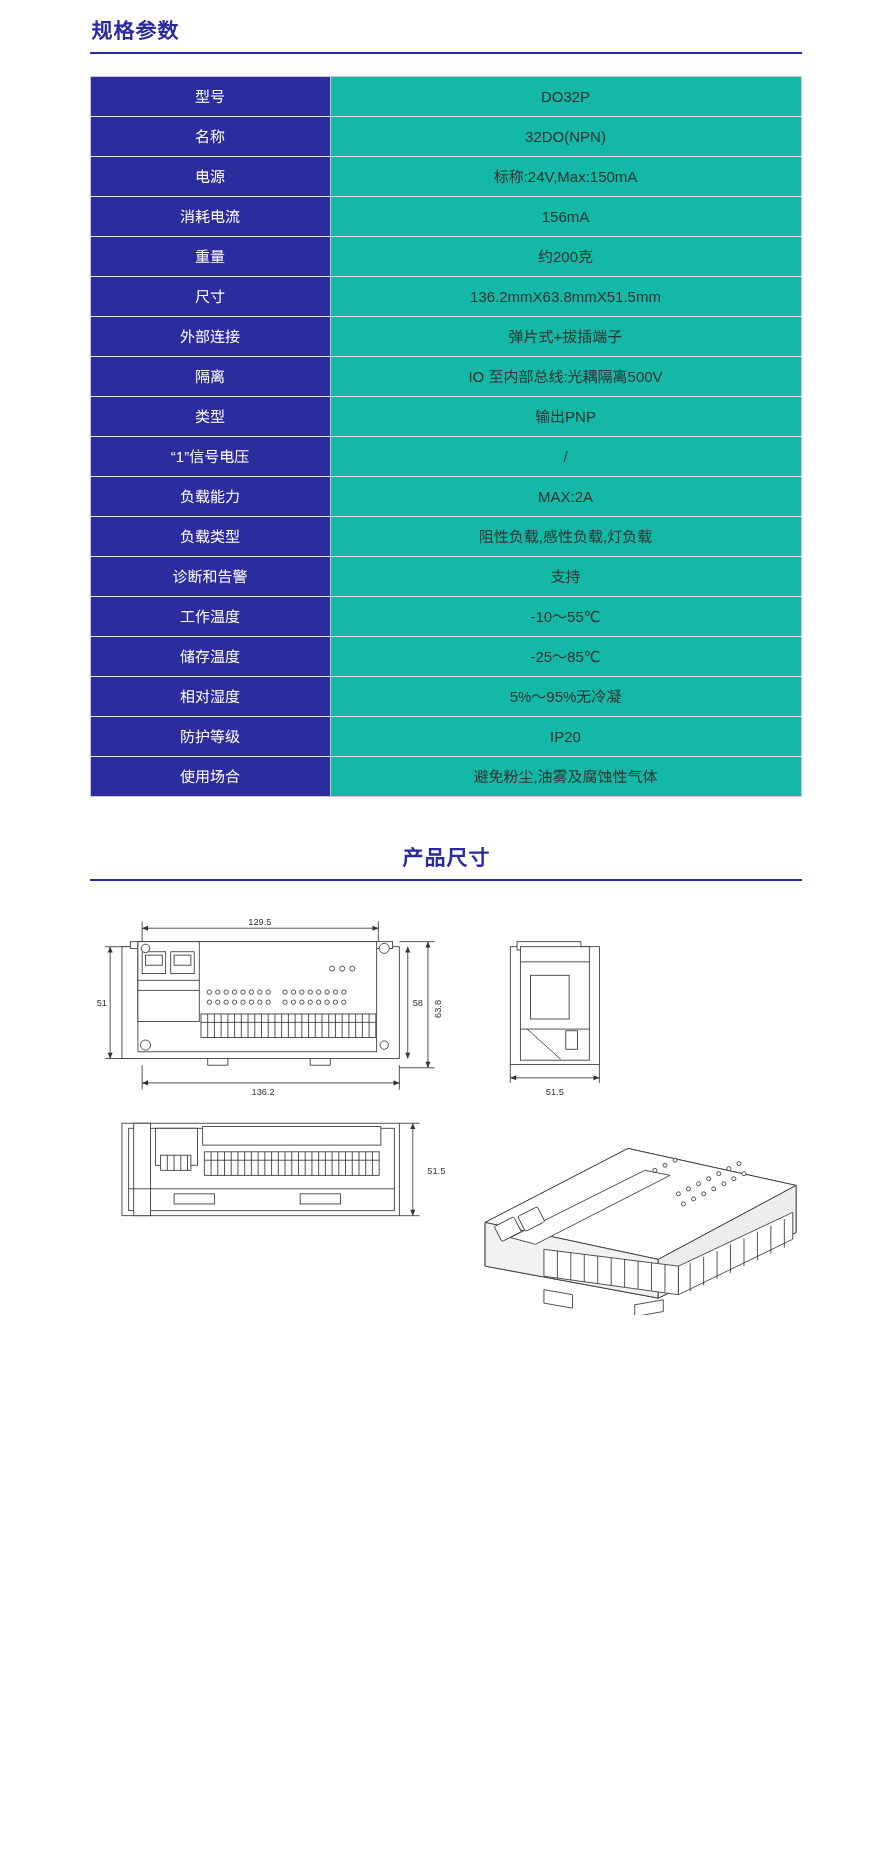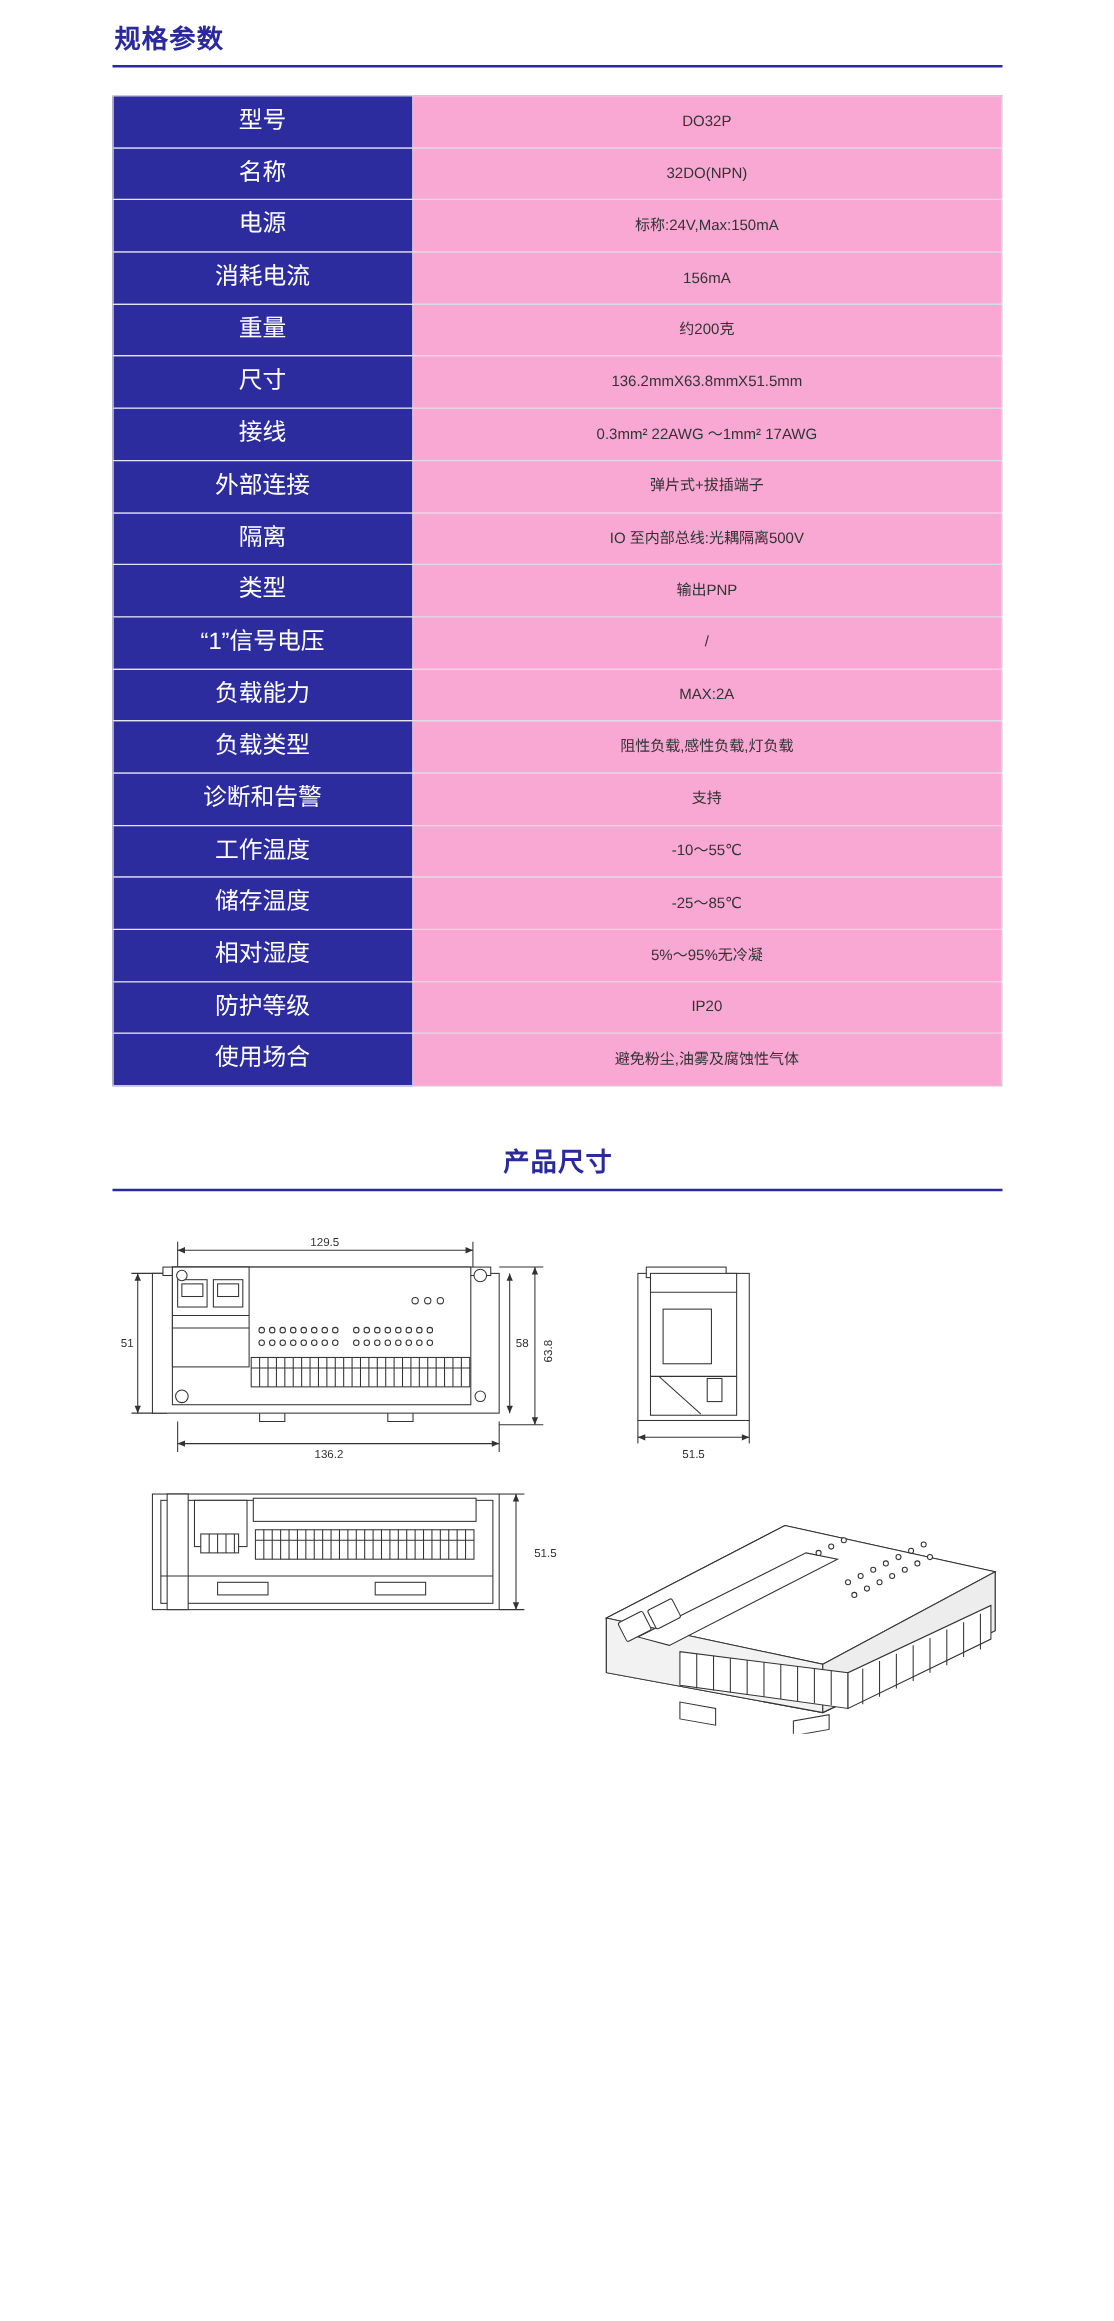--- a/index.html
+++ b/index.html
@@ -38,31 +38,31 @@
     table-layout: fixed;
   }
   table.spec tr {
     height: 40px;
   }
   table.spec th {
     width: 240px;
     background: #2c2c9e;
     color: #ffffff;
     font-weight: normal;
-    font-size: 19px;
+    font-size: 15px;
     text-align: center;
     border-bottom: 1px solid #e6e6f2;
     border-right: 1px solid #c9c9d6;
     padding: 8px 4px;
     line-height: 1.3;
   }
   table.spec td {
-    background: #f9a8d4;
+    background: #14b8a6;
     color: #333333;
-    font-size: 12px;
+    font-size: 15px;
     text-align: center;
     border-bottom: 1px solid #dcdce4;
     padding: 8px 20px;
     line-height: 1.3;
   }
   table.spec tr:last-child th,
   table.spec tr:last-child td {
     border-bottom: none;
   }
   .dim-area {
@@ -101,24 +101,20 @@
           <th>消耗电流</th>
           <td>156mA</td>
         </tr>
       <tr>
           <th>重量</th>
           <td>约200克</td>
         </tr>
       <tr>
           <th>尺寸</th>
           <td>136.2mmX63.8mmX51.5mm</td>
-        </tr>
-      <tr>
-          <th>接线</th>
-          <td>0.3mm² 22AWG 〜1mm² 17AWG</td>
         </tr>
       <tr>
           <th>外部连接</th>
           <td>弹片式+拔插端子</td>
         </tr>
       <tr>
           <th>隔离</th>
           <td>IO 至内部总线:光耦隔离500V</td>
         </tr>
       <tr>

